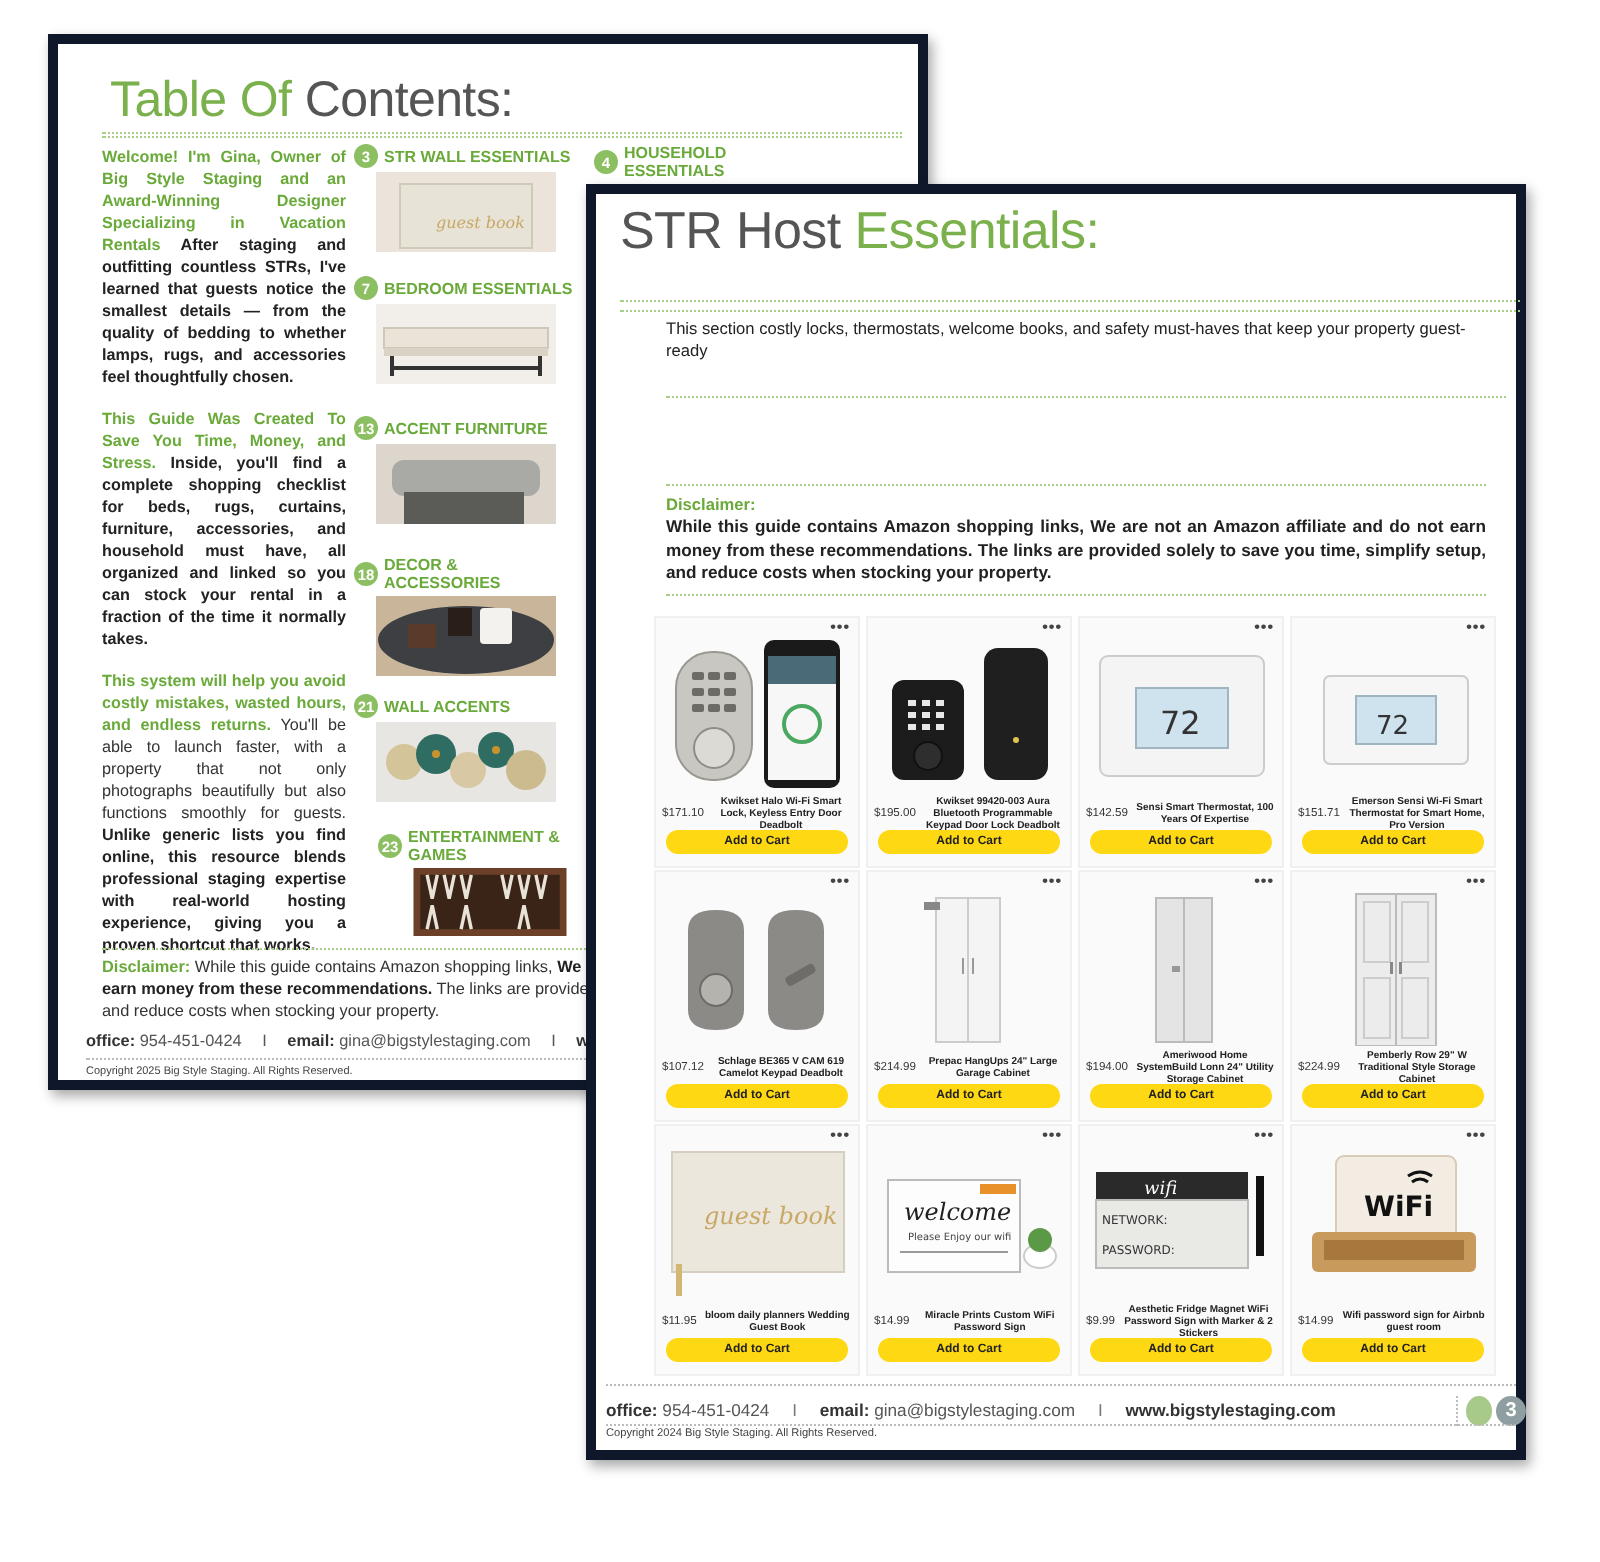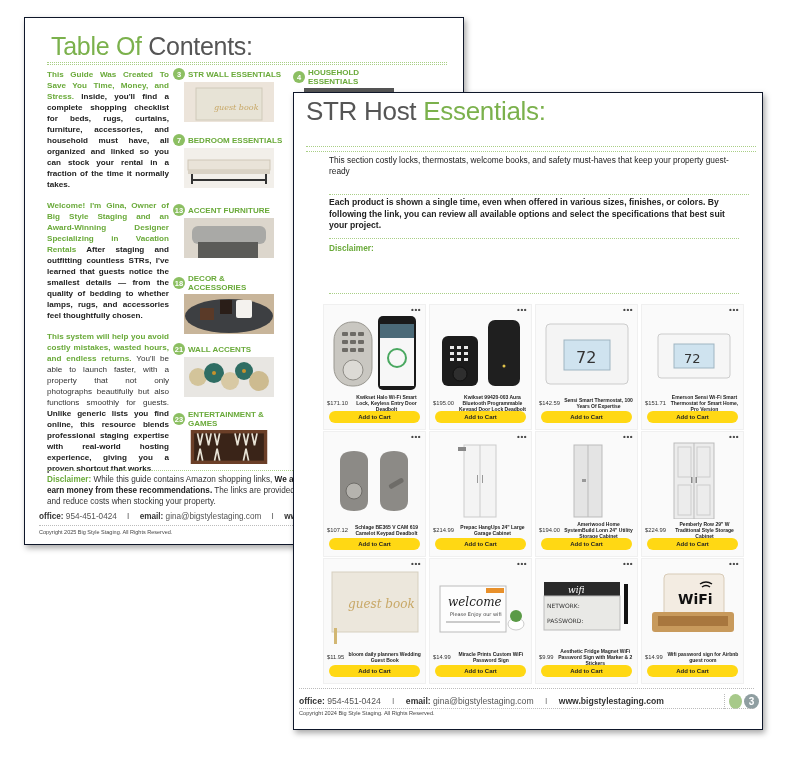--- a/index.html
+++ b/index.html
@@ -1,21 +1,21 @@
 <!DOCTYPE html>
 <html><head>
 <meta charset="utf-8">
 <style>
   * { box-sizing: border-box; margin: 0; padding: 0; }
   html, body { width: 800px; height: 781px; background: #ffffff; overflow: hidden; }
   body { position: relative; font-family: "Liberation Sans", sans-serif; color: #222; }
 
   .page {
     position: absolute; background: #fff;
-    border: 1px solid #0f172a;
+    border: 5px solid #0f172a;
     box-shadow: 2px 3px 6px rgba(0,0,0,0.35);
   }
   .back { left: 24px; top: 17px; width: 440px; height: 528px; }
   .front { left: 293px; top: 92px; width: 470px; height: 638px; }
 
   .dots { border-top: 1px dotted #a9cf86; height: 0; }
   .dots-gray { border-top: 1px dotted #bbb; height: 0; }
 
   
   .back .title { position: absolute; left: 26px; top: 14px; font-size: 25px; font-weight: 300; letter-spacing: -0.3px; }
@@ -85,22 +85,22 @@
 <body>
 
 <div class="page back">
   <div class="title">
     <span class="g">Table Of </span><span class="d">Contents:</span>
   </div>
   <div class="dots rule1"></div>
   <div class="dots rule1b"></div>
 
   <div class="intro">
+    <p><span class="gr">Welcome! I'm Gina, Owner of Big Style Staging and an Award-Winning Designer Specializing in Vacation Rentals</span><span> After staging and outfitting countless STRs, I've learned that guests notice the smallest details — from the quality of bedding to whether lamps, rugs, and accessories feel thoughtfully chosen.</span></p>
     <p><span class="gr">This Guide Was Created To Save You Time, Money, and Stress.</span><span> Inside, you'll find a complete shopping checklist for beds, rugs, curtains, furniture, accessories, and household must have, all organized and linked so you can stock your rental in a fraction of the time it normally takes.</span></p>
-    <p><span class="gr">Welcome! I'm Gina, Owner of Big Style Staging and an Award-Winning Designer Specializing in Vacation Rentals</span><span> After staging and outfitting countless STRs, I've learned that guests notice the smallest details — from the quality of bedding to whether lamps, rugs, and accessories feel thoughtfully chosen.</span></p>
     <p><span class="gr">This system will help you avoid costly mistakes, wasted hours, and endless returns.</span><span class="lt"> You'll be able to launch faster, with a property that not only photographs beautifully but also functions smoothly for guests.</span><span> Unlike generic lists you find online, this resource blends professional staging expertise with real-world hosting experience, giving you a proven shortcut that works.</span></p>
   </div>
 
   <div class="toc" style="top:50px;">
     <div class="hd">
         <span class="num">3</span>
         <span>STR WALL ESSENTIALS</span>
       </div>
     <svg class="img" viewBox="0 0 90 40">
       <rect width="90" height="40" fill="#ece4da"></rect>
@@ -153,21 +153,21 @@
       <rect width="90" height="40" fill="#e8e6e2"></rect>
       <circle cx="14" cy="20" r="9" fill="#d3c49a"></circle>
       <circle cx="30" cy="16" r="10" fill="#2f6d63"></circle>
       <circle cx="46" cy="24" r="9" fill="#d8c9a4"></circle>
       <circle cx="60" cy="14" r="9" fill="#2f6d63"></circle>
       <circle cx="75" cy="24" r="10" fill="#cdbb90"></circle>
       <circle cx="30" cy="16" r="2" fill="#c8922c"></circle>
       <circle cx="60" cy="14" r="2" fill="#c8922c"></circle>
     </svg>
   </div>
-  <div class="toc" style="top:392px;">
+  <div class="toc" style="top:392px;margin-left:12px;">
     <div class="hd">
         <span class="num">23</span>
         <span>ENTERTAINMENT &amp; GAMES</span>
       </div>
     <svg class="img" viewBox="0 0 90 40" style="height:34px;">
       <rect width="90" height="40" fill="#6b3f28"></rect>
       <rect x="4" y="4" width="82" height="32" fill="#3a2418"></rect>
       <path d="M8 4 L11 18 L14 4 M18 4 L21 18 L24 4 M28 4 L31 18 L34 4 M52 4 L55 18 L58 4 M62 4 L65 18 L68 4 M72 4 L75 18 L78 4" stroke="#e8e3d6" stroke-width="2" fill="none"></path>
       <path d="M8 36 L11 22 L14 36 M28 36 L31 22 L34 36 M62 36 L65 22 L68 36" stroke="#e8e3d6" stroke-width="2" fill="none"></path>
     </svg>
@@ -200,24 +200,24 @@
   <div class="title">
     <span class="d">STR Host </span><span class="g">Essentials:</span>
   </div>
   <div class="dots r1"></div>
   <div class="dots r1b"></div>
 
   <div class="sect lead">
     <div>This section costly locks, thermostats, welcome books, and safety must-haves that keep your property guest-ready</div>
   </div>
   <div class="dots r2"></div>
-  <div class="sect each">Each product is shown a single time, even when offered in various sizes, finishes, or colors. By following the link, you can review all available options and select the specifications that best suit your project.</div>
   <div class="dots r3"></div>
   <div class="sect discl">
     <span class="gr">Disclaimer:</span>
+    <div class="body">While this guide contains Amazon shopping links, We are not an Amazon affiliate and do not earn money from these recommendations. The links are provided solely to save you time, simplify setup, and reduce costs when stocking your property.</div>
   </div>
   <div class="dots r4"></div>
 
   <div class="grid">
 
     <div class="card">
       <span class="more">•••</span>
       <svg class="thumb" viewBox="0 0 90 78">
         <rect x="4" y="8" width="38" height="64" rx="18" fill="#c9c7c1" stroke="#9a9891"></rect>
         <g fill="#6d6b66">

